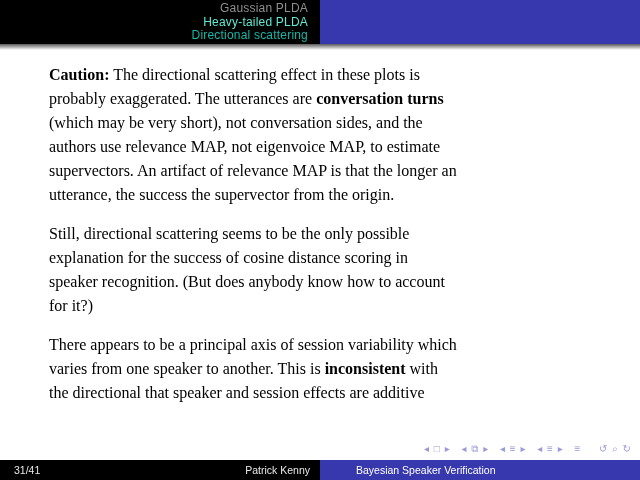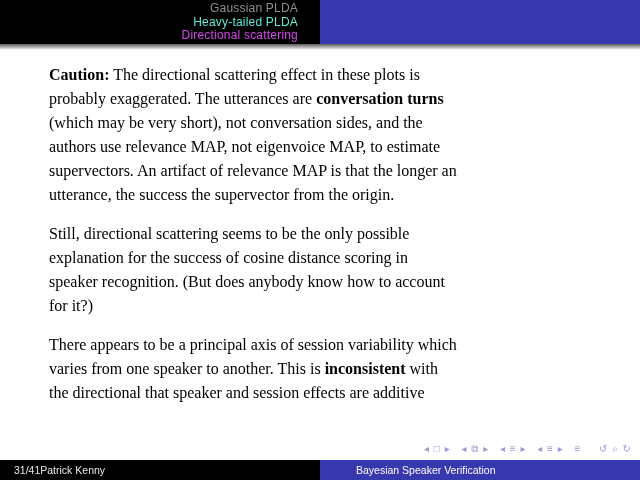--- a/index.html
+++ b/index.html
@@ -5,26 +5,26 @@
   html,body { margin:0; padding:0; background:#ffffff; }
   .slide {
     position:relative; width:640px; height:480px; overflow:hidden;
     background:#ffffff; font-family:"Liberation Sans", sans-serif;
   }
 
   
   .header { position:absolute; top:0; left:0; width:640px; height:44px; display:flex; }
   .header-left {
     width:320px; height:44px; background:#000000; box-sizing:border-box;
-    padding:2px 22px 0 0; text-align:right;
+    padding:2px 12px 0 0; text-align:right;
   }
   .header-right { width:320px; height:44px; }
   .nav-line { display:block; font-size:12px; line-height:13.5px; letter-spacing:0.2px; }
   .nav-dim    { color:#8f8f8f; }
-  .nav-current{ color:#d946ef; }
+  .nav-current{ color:#14b8a6; }
   .header-shadow {
     position:absolute; top:44px; left:0; width:640px; height:6px;
     background:linear-gradient(#5a5a5a, #ffffff);
   }
 
   
   .body-text {
     position:absolute; left:49px; top:63px; width:560px;
     font-size:16px; line-height:24px; color:#000000;
   }
@@ -41,21 +41,21 @@
   .navgroup { display:inline-block; margin-left:7px; }
   .navgroup.far { margin-left:14px; }
 
   
   .footer {
     position:absolute; bottom:0; left:0; width:640px; height:20px; display:flex;
     font-size:10.5px; line-height:20px;
   }
   .footer-left {
     width:320px; height:20px; background:#000000; box-sizing:border-box;
-    display:flex; 
+    display:flex; justify-content:space-between;
     padding:0 10px 0 14px; color:#e8e8e8;
   }
   .footer-right {
     width:320px; height:20px; box-sizing:border-box;
     padding:0 0 0 16px; color:#ffffff;
   }
   .accent-bg { background:#3838ae; }
 </style>
 </head>
 <body>

